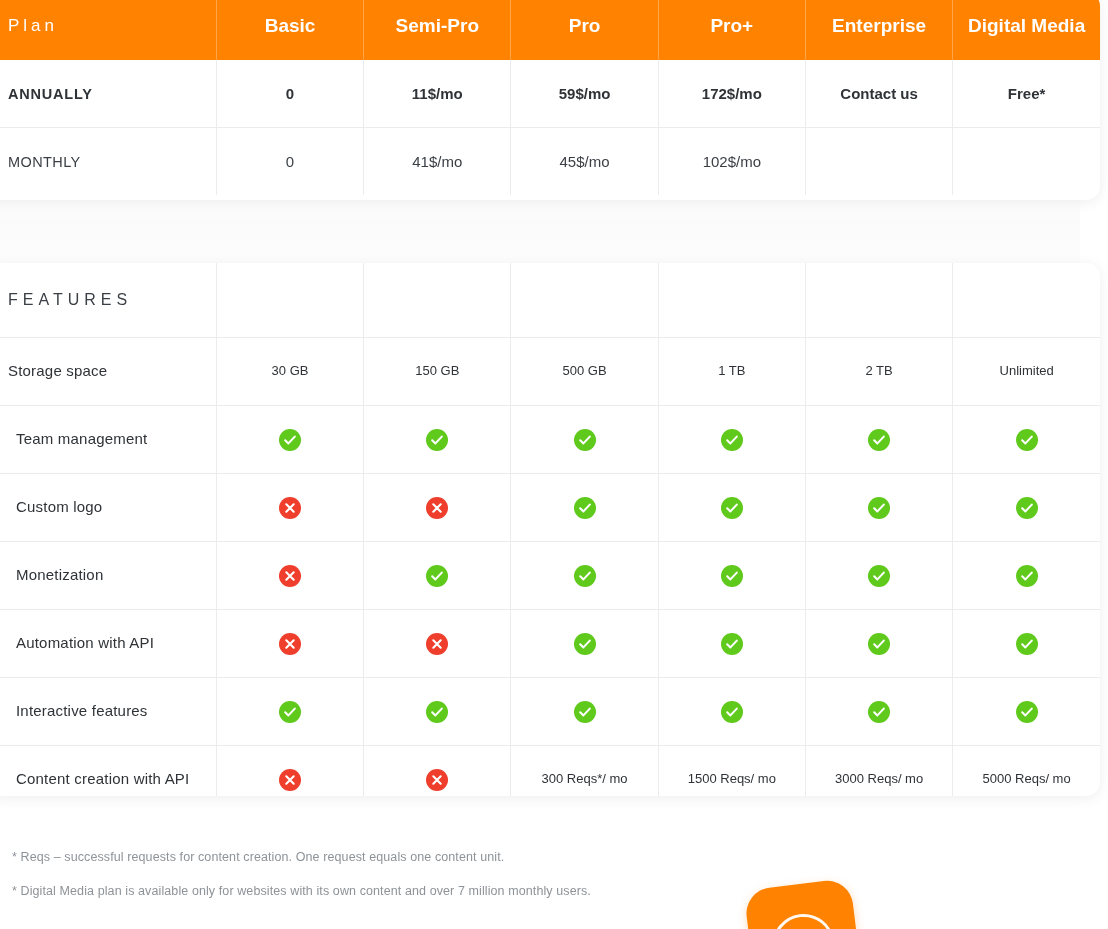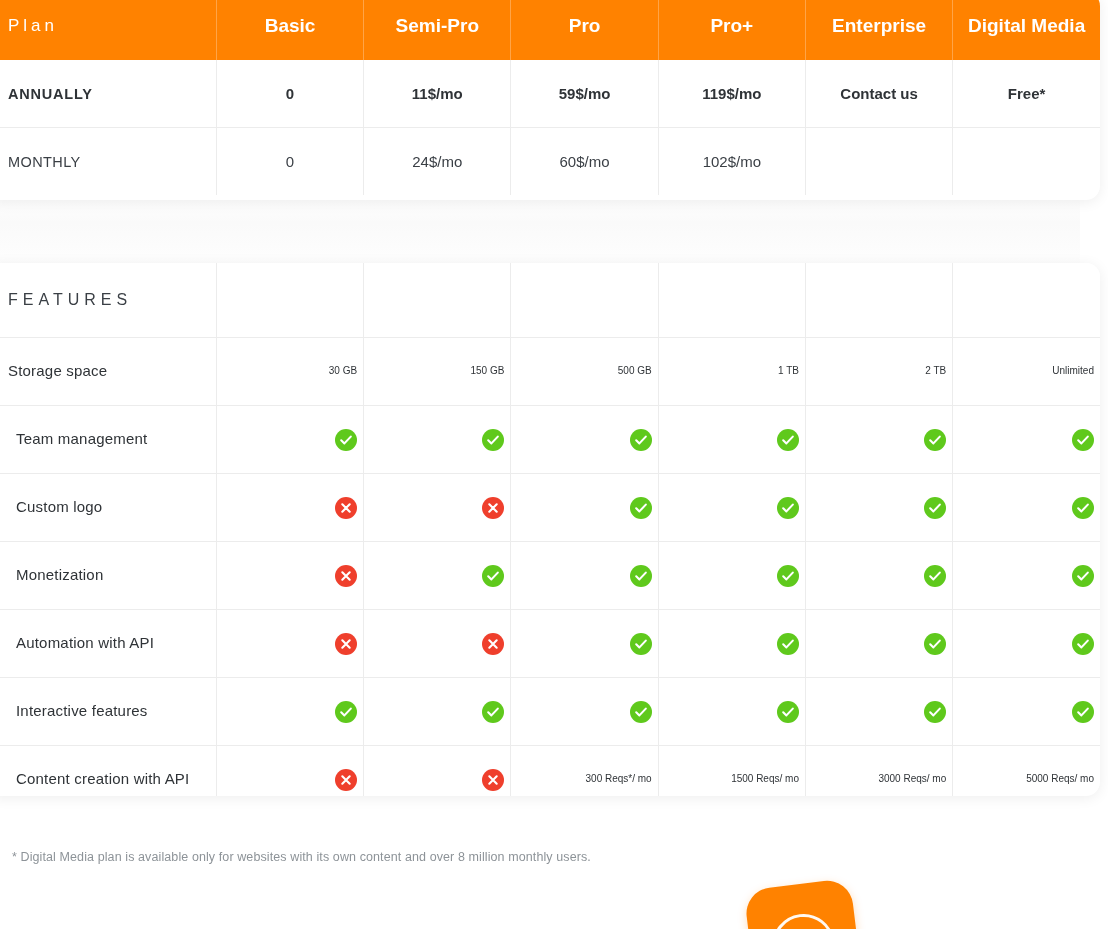--- a/index.html
+++ b/index.html
@@ -117,23 +117,23 @@
     padding-left: 16px;
     font-size: 16px;
     font-weight: normal;
     letter-spacing: 5px;
     color: #3a3f45;
   }
 
   .features-card tbody td {
     border-right: 1px solid #ececec;
     border-bottom: 1px solid #ececec;
-    text-align: right;
+    text-align: center;
     vertical-align: middle;
-    font-size: 10px;
+    font-size: 13px;
     height: 67px;
     padding: 0 6px;
     color: #2f3337;
     line-height: 1.45;
   }
   .features-card tbody td:last-child { border-right: none; }
   .features-card tbody tr:last-child td { border-bottom: none; }
   .features-card tbody td.row-label {
     text-align: left;
     padding-left: 24px;
@@ -225,29 +225,29 @@
           <th>Enterprise</th>
           <th>Digital Media</th>
         </tr>
       </thead>
       <tbody>
         <tr class="annually">
           <td class="row-label">ANNUALLY</td>
           <td>0</td>
           <td>11$/mo</td>
           <td>59$/mo</td>
-          <td>119$/mo</td>
+          <td>172$/mo</td>
           <td>Contact us</td>
           <td>Free*</td>
         </tr>
         <tr class="monthly">
           <td class="row-label">MONTHLY</td>
           <td>0</td>
-          <td>24$/mo</td>
-          <td>60$/mo</td>
+          <td>41$/mo</td>
+          <td>45$/mo</td>
           <td>102$/mo</td>
           <td></td>
           <td></td>
         </tr>
       </tbody>
     </table>
   </div>
 
   <div class="card features-card">
     <table class="grid">
@@ -397,20 +397,21 @@
             <td>300 Reqs*/ mo</td>
             <td>1500 Reqs/ mo</td>
             <td>3000 Reqs/ mo</td>
             <td>5000 Reqs/ mo</td>
           </tr>
         </tbody>
     </table>
   </div>
 
   <div class="notes">
-    <div class="note">* Digital Media plan is available only for websites with its own content and over 8 million monthly users.</div>
+    <div class="note">* Reqs – successful requests for content creation. One request equals one content unit.</div>
+    <div class="note">* Digital Media plan is available only for websites with its own content and over 7 million monthly users.</div>
   </div>
 
   <div class="chat-widget">
     <div class="ring"></div>
   </div>
 
 </div>
 
 </body></html>

